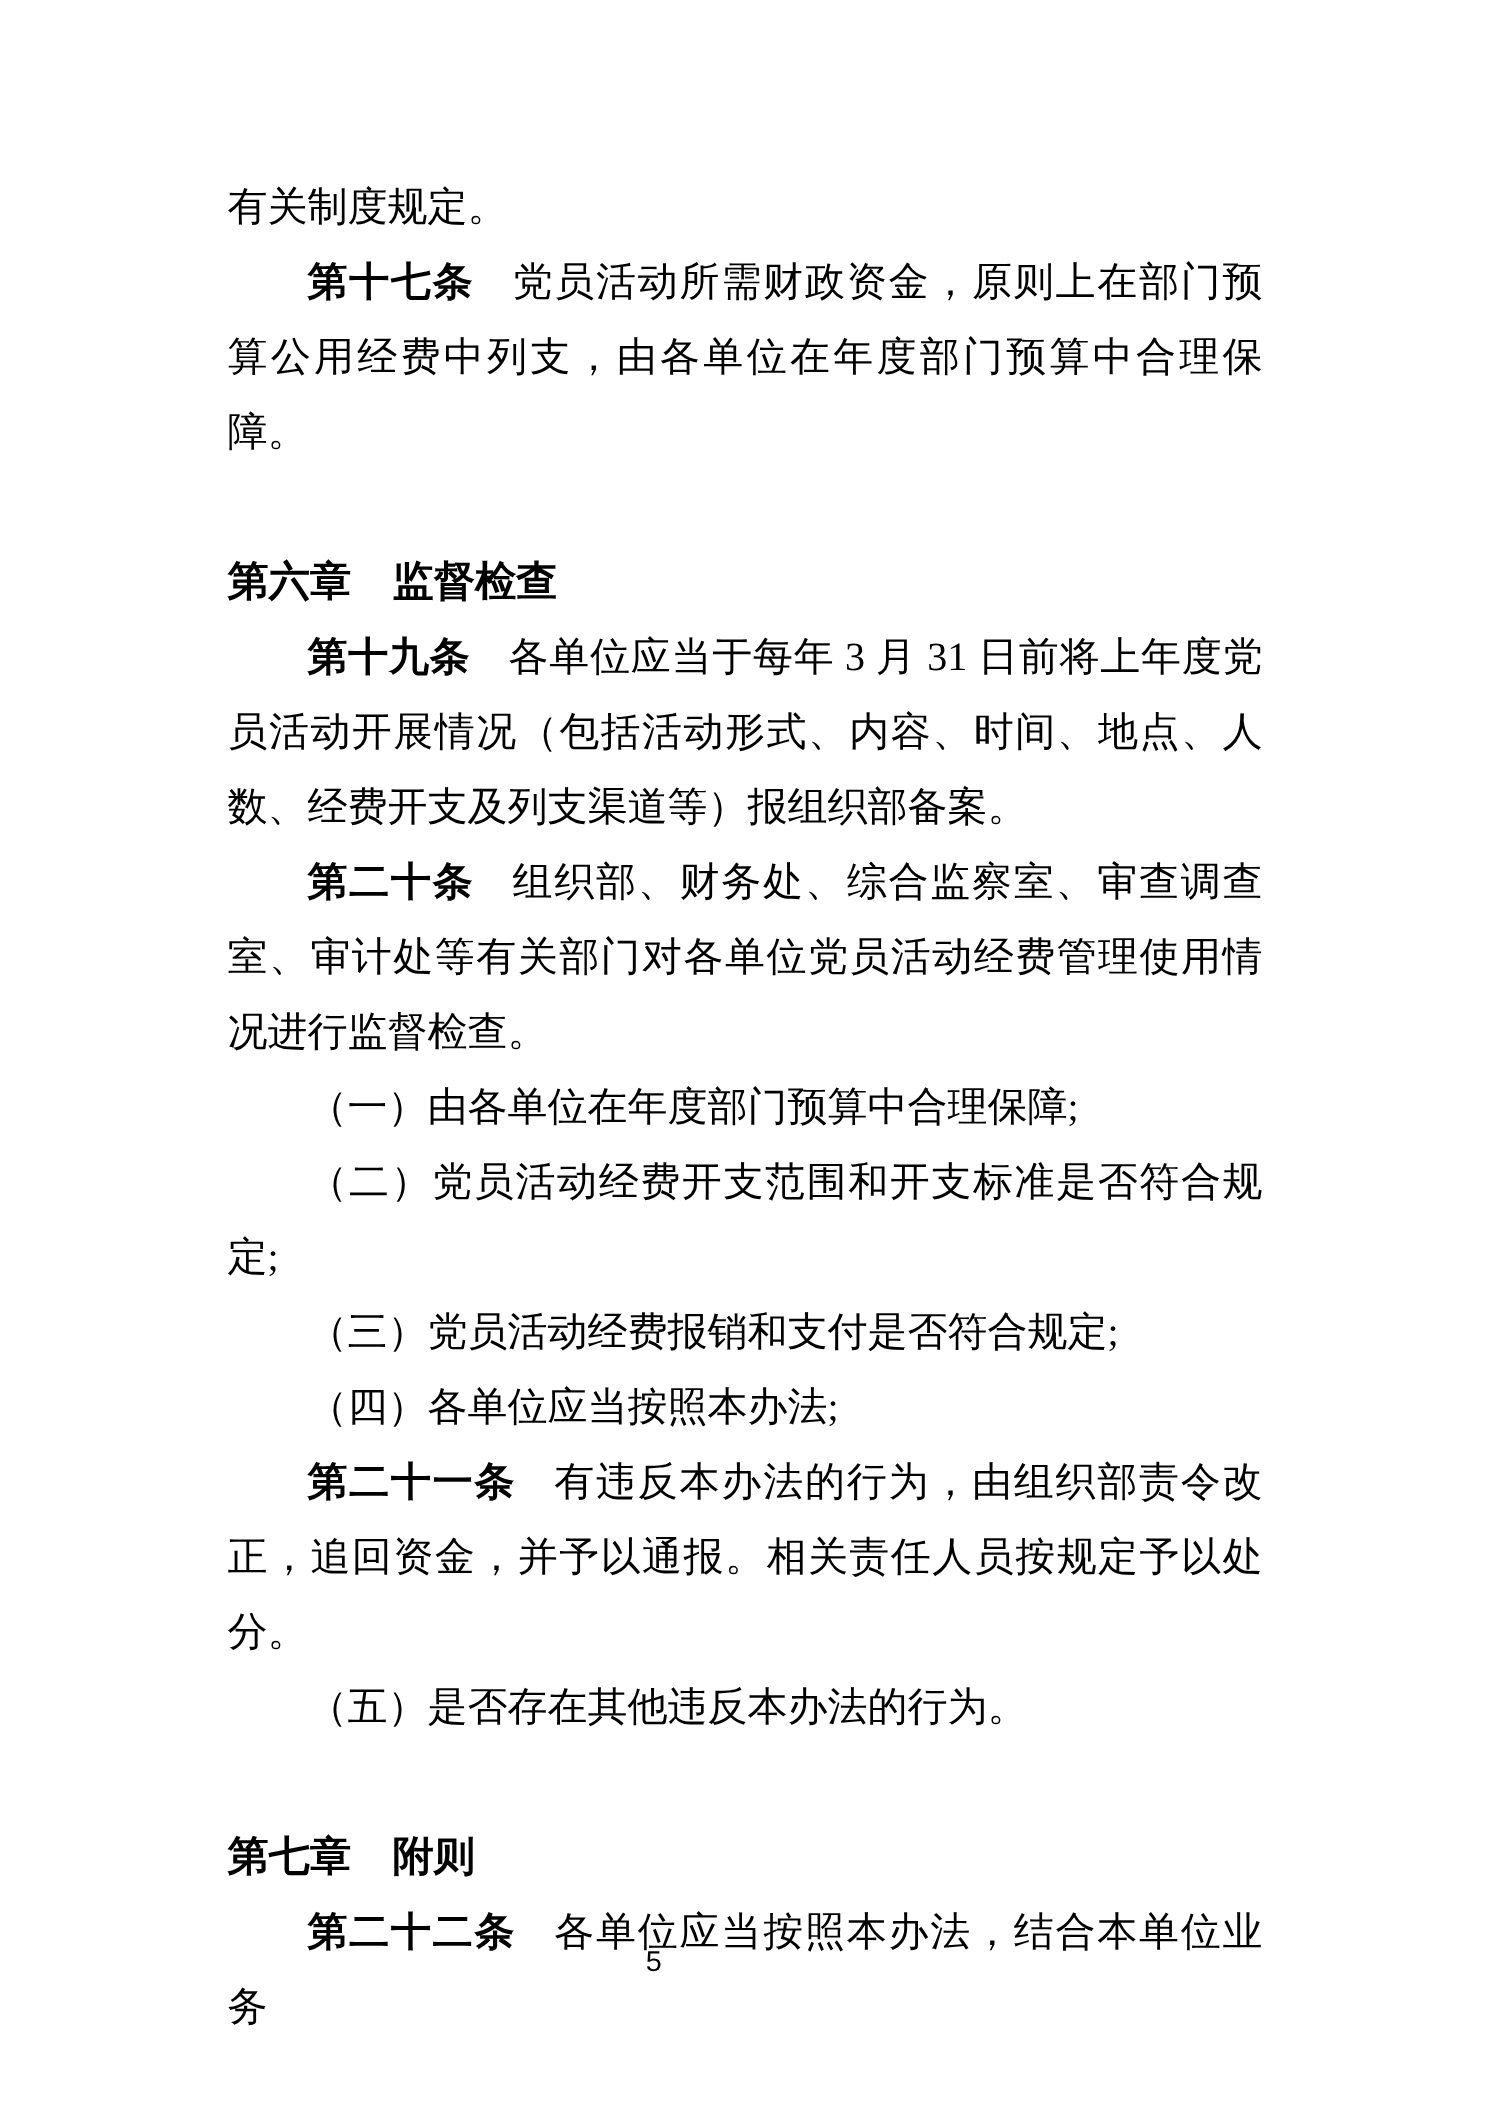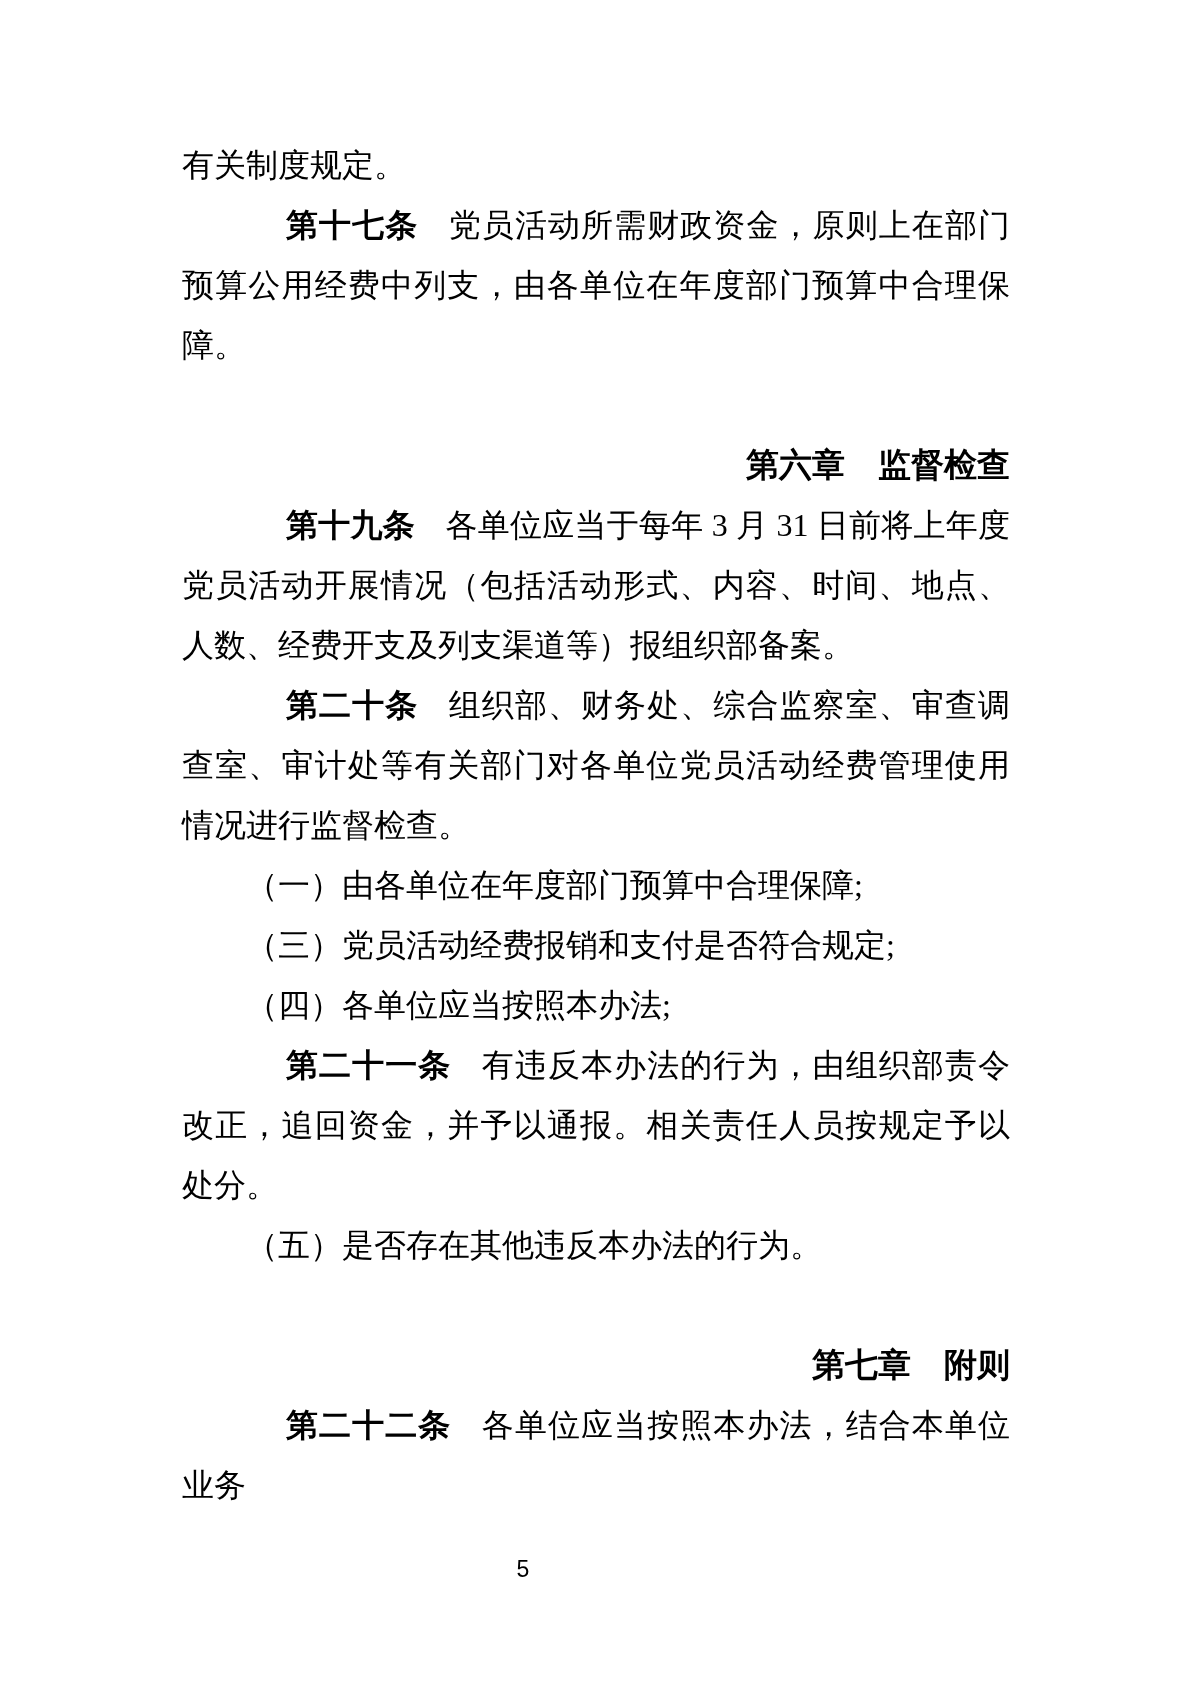--- a/index.html
+++ b/index.html
@@ -31,30 +31,29 @@
     padding: 0;
     text-indent: 2em;
   }
   .para.no-indent {
     text-indent: 0;
   }
   .lead {
     font-weight: bold;
     font-family: "Liberation Sans", "DejaVu Sans", sans-serif;
     margin-right: 0.95em;
-    margin-left: 40px;
   }
   .chapter {
     margin: 60px 0 0 0;
     padding: 0;
     font-size: 33px;
     line-height: 60px;
     font-weight: bold;
     font-family: "Liberation Sans", "DejaVu Sans", sans-serif;
-    text-align: right;
+    text-align: left;
     text-indent: 0;
   }
   .page-number {
     position: absolute;
     top: 1553px;
     left: 0;
     width: 100%;
     text-align: center;
     font-size: 23px;
     line-height: 32px;
@@ -73,20 +72,21 @@
     <p class="para"><span class="lead">第十七条</span><span>党员活动所需财政资金，原则上在部门预算公用经费中列支，由各单位在年度部门预算中合理保障。</span></p>
 
     <h2 class="chapter">第六章　监督检查</h2>
 
 
     <p class="para"><span class="lead">第十九条</span><span>各单位应当于每年 3 月 31 日前将上年度党员活动开展情况（包括活动形式、内容、时间、地点、人数、经费开支及列支渠道等）报组织部备案。</span></p>
 
     <p class="para"><span class="lead">第二十条</span><span>组织部、财务处、综合监察室、审查调查室、审计处等有关部门对各单位党员活动经费管理使用情况进行监督检查。</span></p>
 
     <p class="para">（一）由各单位在年度部门预算中合理保障;</p>
+    <p class="para">（二）党员活动经费开支范围和开支标准是否符合规定;</p>
     <p class="para">（三）党员活动经费报销和支付是否符合规定;</p>
     <p class="para">（四）各单位应当按照本办法;</p>
     <p class="para"><span class="lead">第二十一条</span><span>有违反本办法的行为，由组织部责令改正，追回资金，并予以通报。相关责任人员按规定予以处分。</span></p>
 
     <p class="para">（五）是否存在其他违反本办法的行为。</p>
 
     <h2 class="chapter">第七章　附则</h2>
 
     <p class="para"><span class="lead">第二十二条</span><span>各单位应当按照本办法，结合本单位业务</span></p>
 

